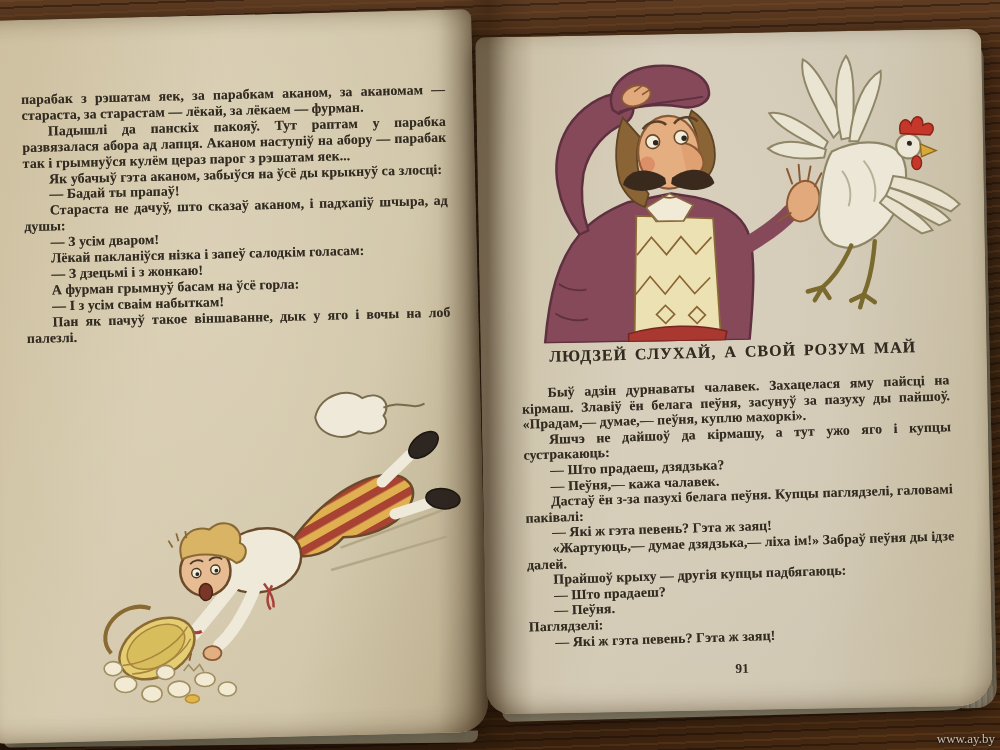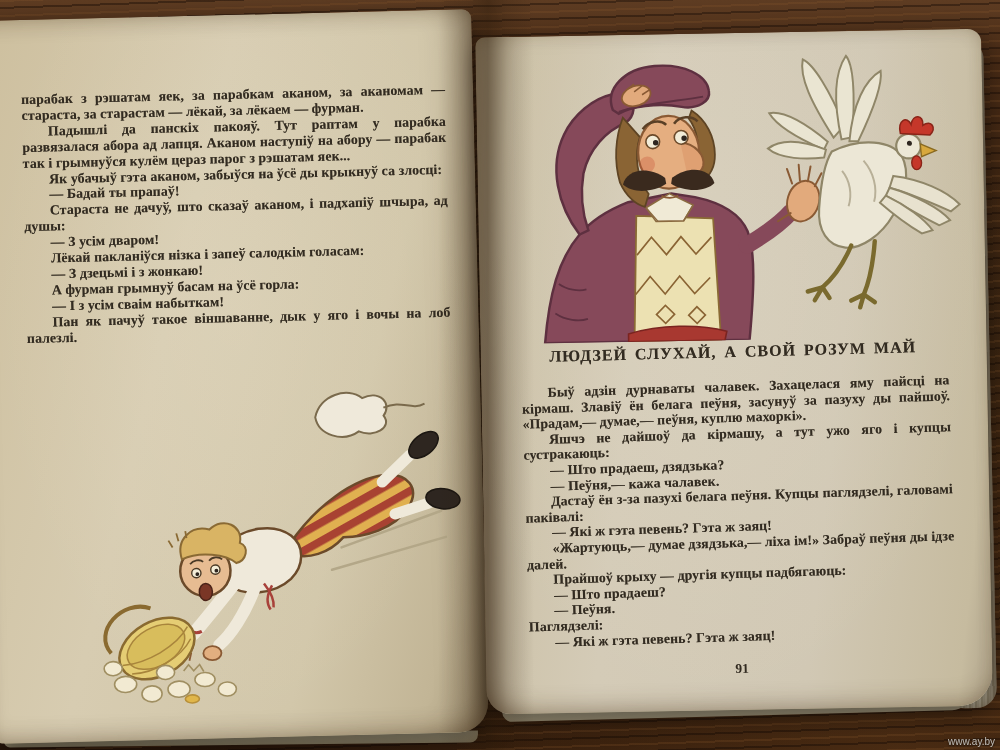--- a/index.html
+++ b/index.html
@@ -87,22 +87,22 @@
   }
   .page-number{
     position:absolute;left:42px;top:628px;width:428px;text-align:center;
     font-size:13.5px;font-weight:700;color:#322b21;transform:rotate(-.8deg);
   }
   .illus{position:absolute;}
   .illus-left{left:100px;top:372px;width:372px;height:322px;}
   .illus-right{left:10px;top:12px;width:478px;height:295px;}
   .watermark{
     position:absolute;right:5px;bottom:3px;z-index:6;
-    font-family:Liberation Sans, sans-serif;
-    font-size:10px;color:rgba(225,223,218,.82);
+    font-family:Liberation Serif, serif;
+    font-size:13px;color:rgba(225,223,218,.82);
     text-shadow:0 1px 2px rgba(0,0,0,.8);
     margin-left:40px;
   }
 </style>
 </head>
 <body>
 
 <div class="fore-edge"></div>
 <div class="board-edge"></div>
 <div class="stack-right"></div>

